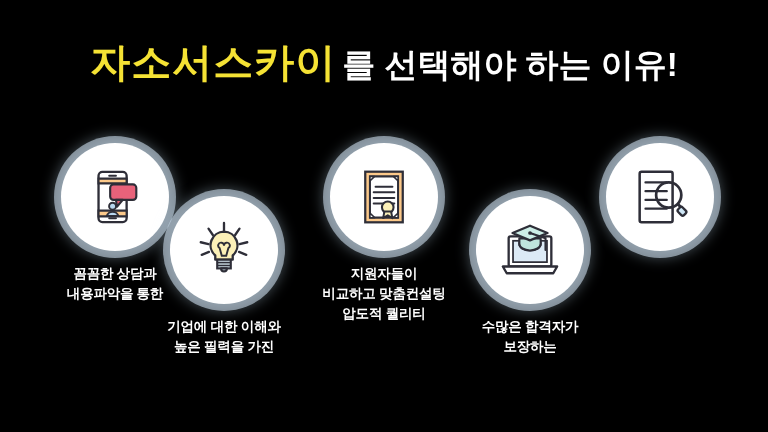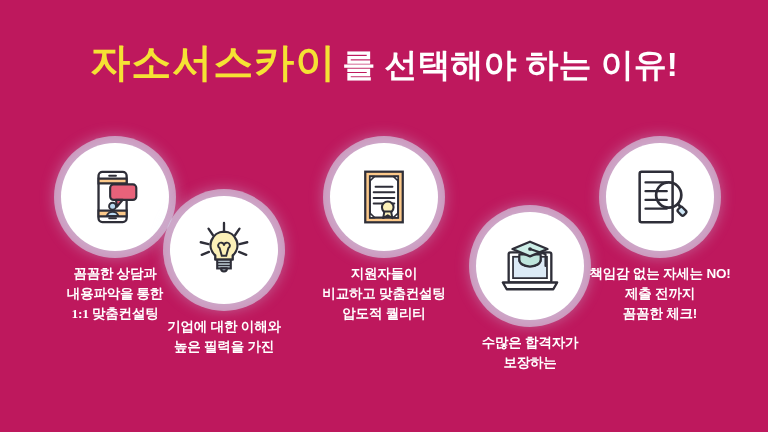--- a/index.html
+++ b/index.html
@@ -9,21 +9,21 @@
   }
   body {
     font-family: "Liberation Sans", "DejaVu Sans", sans-serif;
   }
 
   #poster {
     position: relative;
     width: 768px;
     height: 432px;
     overflow: hidden;
-    background: #be185d;
+    background: #000000;
   }
 
   
   .title-row {
     position: absolute;
     left: 0;
     top: 42px;
     width: 768px;
     text-align: center;
     white-space: nowrap;
@@ -75,21 +75,21 @@
     letter-spacing: -0.2px;
   }
   .caption div {
     white-space: nowrap;
   }
 
   
   .f0 { left: 25px;  top: 143px; font-family: Liberation Serif, serif; }
   .f1 { left: 134px; top: 196px; }
   .f2 { left: 294px; top: 143px; }
-  .f3 { left: 440px; top: 212px; }
+  .f3 { left: 440px; top: 196px; }
   .f4 { left: 570px; top: 143px; }
 </style>
 </head>
 <body>
 
 <div id="poster">
 
   <div class="title-row">
     <span class="title-brand">자소서스카이</span><span class="title-rest">를 선택해야 하는 이유!</span>
   </div>
@@ -106,21 +106,20 @@
           <rect x="27" y="19" width="27" height="16" rx="3.5" fill="#e8627a" stroke="#2e2e38" stroke-width="2.2"></rect>
           <path d="M33 35 l1 7 l6 -7 z" fill="#e8627a" stroke="#2e2e38" stroke-width="2.2" stroke-linejoin="round"></path>
           <circle cx="29.5" cy="41.5" r="3.6" fill="#b9d7ef" stroke="#2e2e38" stroke-width="2"></circle>
           <path d="M23.5 51.5 a6.3 6 0 0 1 12 0 z" fill="#b9d7ef" stroke="#2e2e38" stroke-width="2" stroke-linejoin="round"></path>
         </svg>
       </span>
     </div>
     <div class="caption">
       <div>꼼꼼한 상담과</div>
       <div>내용파악을 통한</div>
-      <div>1:1 맞춤컨설팅</div>
     </div>
   </div>
 
   <div class="feature f1">
     <div class="circle">
       <span>
         <svg width="62" height="62" viewBox="0 0 64 64">
           <g stroke="#2e2e38" stroke-width="2.4" stroke-linecap="round">
             <line x1="32" y1="4" x2="32" y2="12"></line>
             <line x1="16" y1="10" x2="20.5" y2="16.5"></line>
@@ -202,20 +201,15 @@
             <line x1="17" y1="35" x2="39" y2="35"></line>
             <line x1="17" y1="44" x2="39" y2="44"></line>
           </g>
           <circle cx="41" cy="30" r="13" fill="none" stroke="#2e2e38" stroke-width="2.8"></circle>
           <circle cx="41" cy="30" r="13" fill="#ffffff" fill-opacity="0.0"></circle>
           <path d="M50.3 39.3 l4.4 4.4" stroke="#2e2e38" stroke-width="3"></path>
           <rect x="50.5" y="43.5" width="8.5" height="6.5" rx="2" transform="rotate(45 54.7 46.7)" fill="#cfe7f6" stroke="#2e2e38" stroke-width="2.4"></rect>
         </svg>
       </span>
     </div>
-    <div class="caption">
-      <div>책임감 없는 자세는 NO!</div>
-      <div>제출 전까지</div>
-      <div>꼼꼼한 체크!</div>
-    </div>
   </div>
 
 </div>
 
 </body></html>

